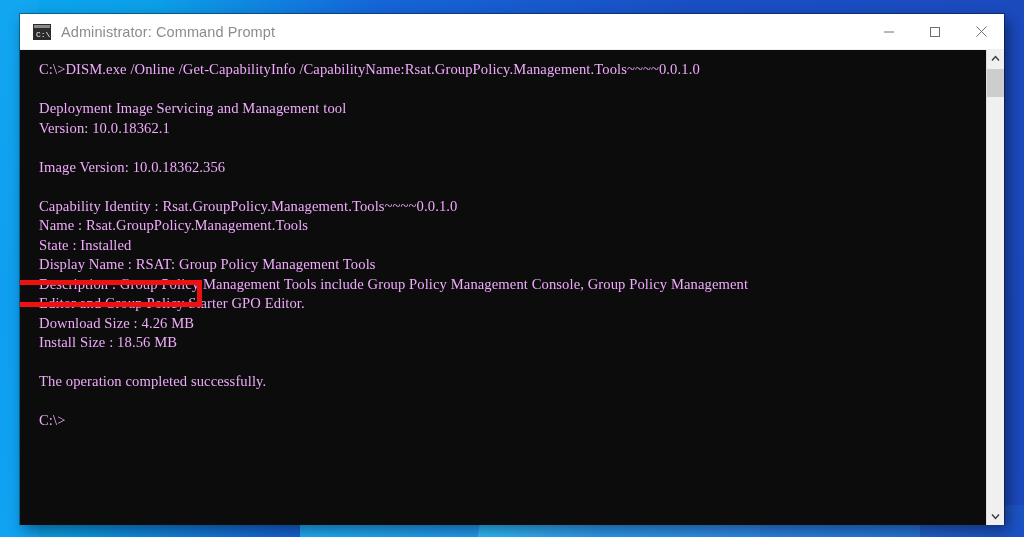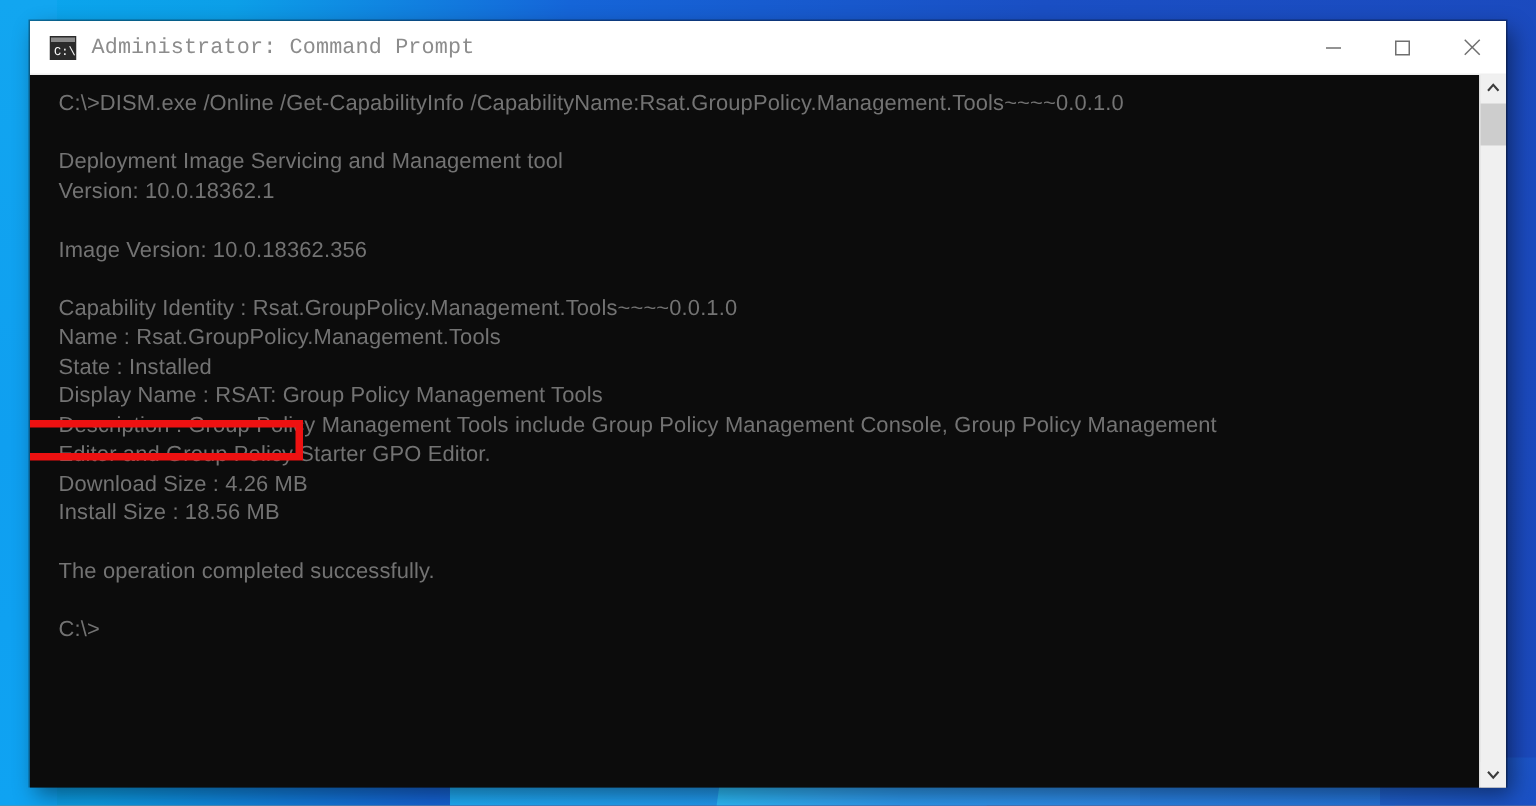--- a/index.html
+++ b/index.html
@@ -78,21 +78,21 @@
   }
   #title-icon {
     width: 18px;
     height: 16px;
     margin-left: 13px;
     margin-right: 10px;
     flex: 0 0 auto;
     display: block;
   }
   #title-text {
-    font-family: Liberation Mono, monospace;
+    font-family: Liberation Sans, sans-serif;
     font-size: 14.5px;
     color: #8c8c8c;
     letter-spacing: 0.1px;
     white-space: nowrap;
   }
   #winbuttons {
     margin-left: auto;
     display: flex;
     height: 35px;
   }
@@ -113,24 +113,24 @@
     background: #0c0c0c;
     display: flex;
   }
   #console {
     position: relative;
     flex: 1 1 auto;
     padding: 10px 0 0 19px;
     overflow: hidden;
   }
   #console-text {
-    font-family: Liberation Sans, sans-serif;
+    font-family: Liberation Serif, serif;
     font-size: 14.6px;
     line-height: 19.5px;
-    color: #737373;
+    color: #f0abfc;
     white-space: pre;
     letter-spacing: 0.1px;
     margin: 0;
   }
 
   
   #highlight-box {
     position: absolute;
     left: -14px;
     top: 230px;

